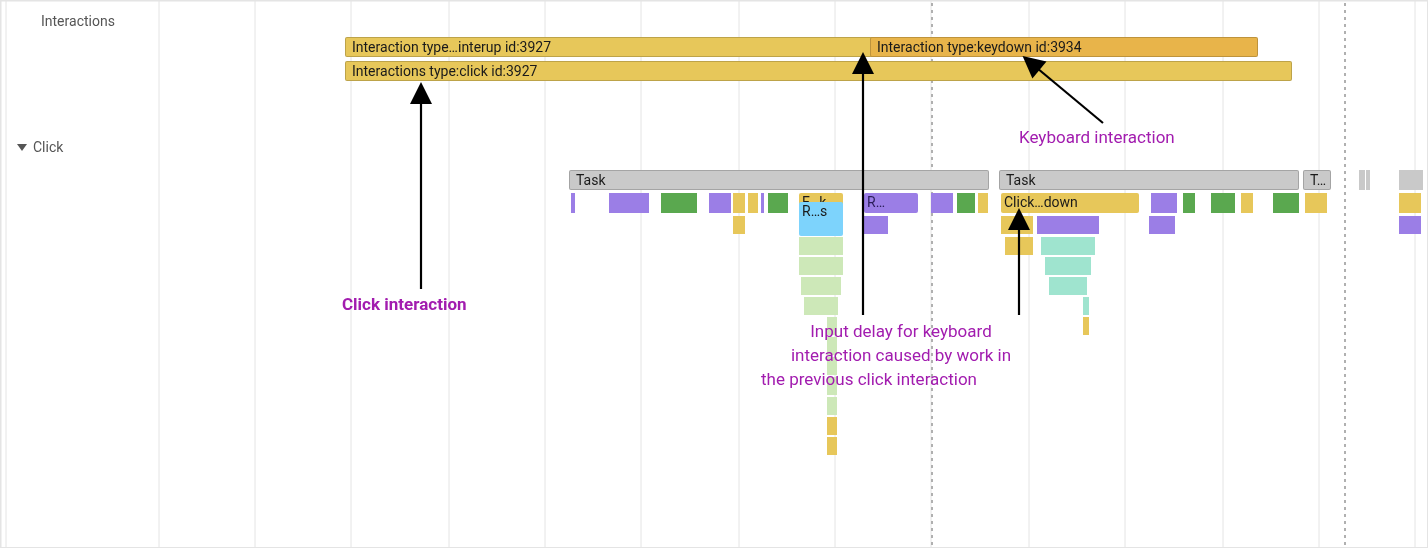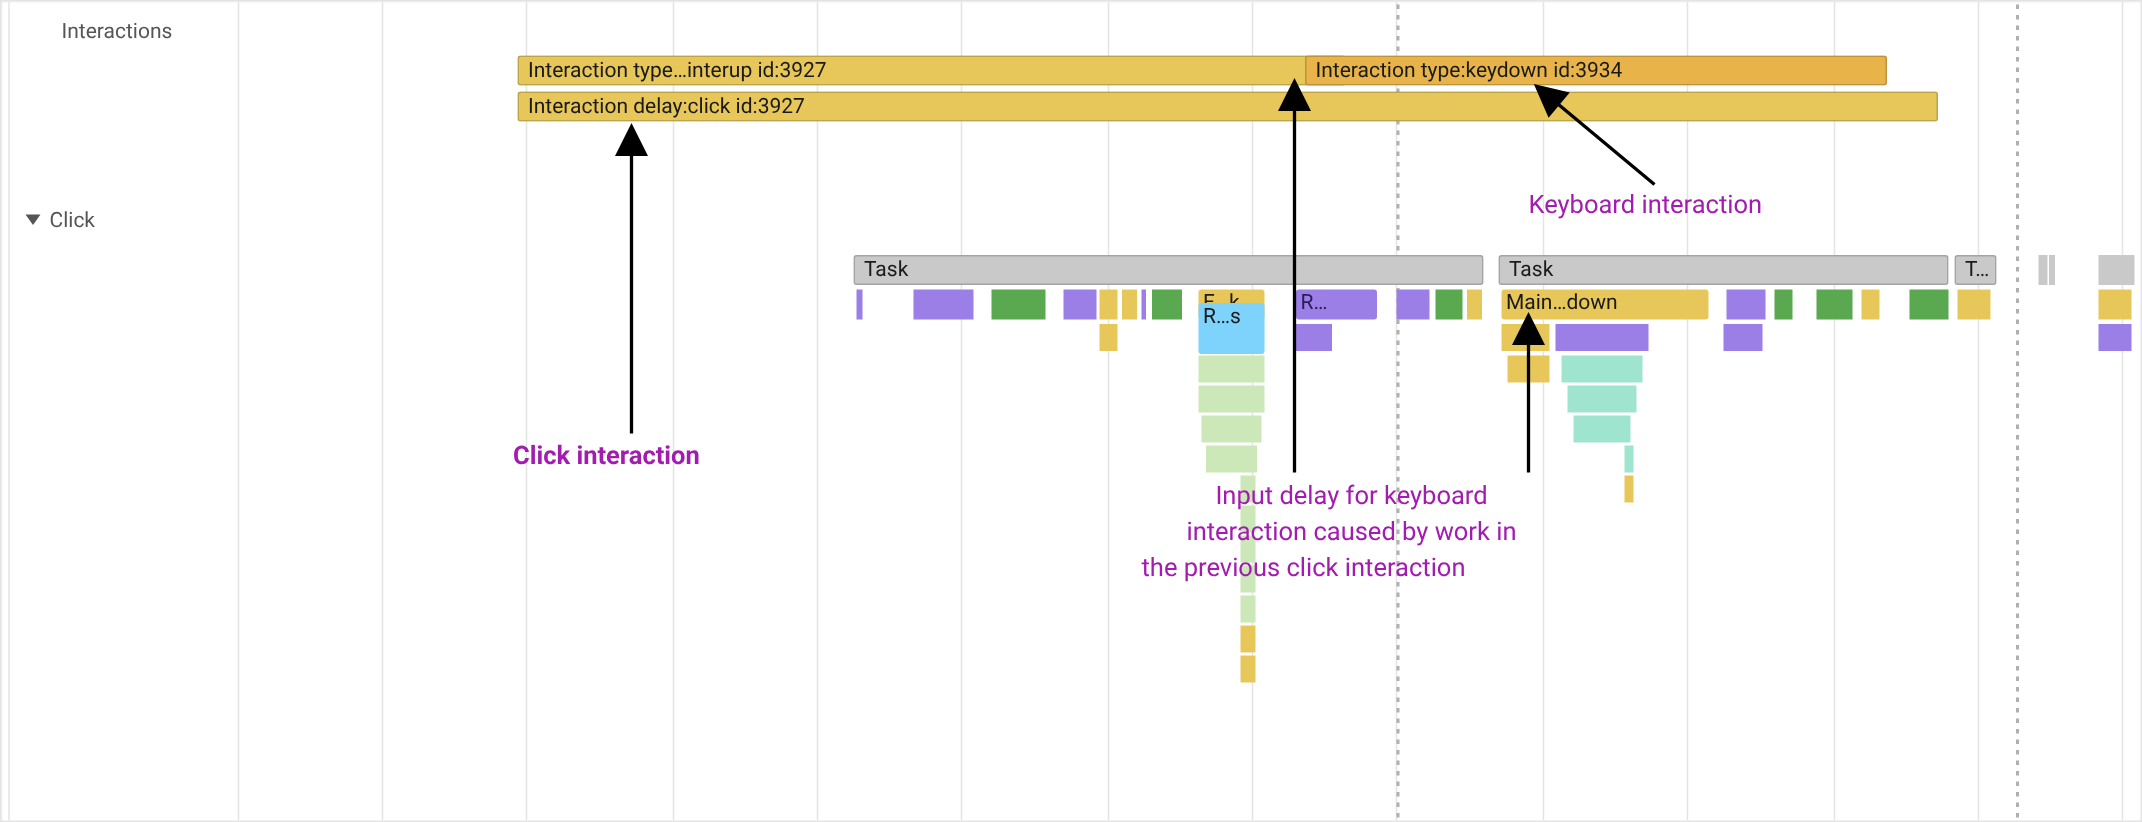--- a/index.html
+++ b/index.html
@@ -79,21 +79,21 @@
   <line class="dotted" x1="1344" y1="2" x2="1344" y2="546"></line>
 </svg>
 
 <div class="track-label" style="left:40px; top:12px;">Interactions</div>
 <div class="track-label" style="left:16px; top:138px;">
   <span class="tri"></span><span>Click</span>
 </div>
 
 <div class="bar" style="left:344px; top:36px; width:552px; background:#e7c75a;">Interaction type…interup id:3927</div>
 <div class="bar" style="left:869px; top:36px; width:388px; background:#e8b44a;">Interaction type:keydown id:3934</div>
-<div class="bar" style="left:344px; top:60px; width:947px; background:#e7c75a;">Interaction delay:click id:3927</div>
+<div class="bar" style="left:344px; top:60px; width:947px; background:#e7c75a;">Interactions type:click id:3927</div>
 
 <div class="bar" style="left:568px; top:169px; width:420px; background:#c9c9c9;">Task</div>
 <div class="bar" style="left:998px; top:169px; width:300px; background:#c9c9c9;">Task</div>
 <div class="bar" style="left:1302px; top:169px; width:28px; background:#c9c9c9;">T…</div>
 <div class="blk" style="left:1358px; top:169px; width:6px; height:20px; background:#c9c9c9;"></div>
 <div class="blk" style="left:1365px; top:169px; width:4px; height:20px; background:#c9c9c9;"></div>
 <div class="blk" style="left:1398px; top:169px; width:24px; height:20px; background:#c9c9c9;"></div>
 
 <div class="blk" style="left:570px; top:192px; width:4px; height:20px; background:#9b7ee6;"></div>
 <div class="blk" style="left:608px; top:192px; width:40px; height:20px; background:#9b7ee6;"></div>
@@ -102,21 +102,21 @@
 <div class="blk" style="left:732px; top:192px; width:12px; height:20px; background:#e7c75a;"></div>
 <div class="blk" style="left:747px; top:192px; width:10px; height:20px; background:#e7c75a;"></div>
 <div class="blk" style="left:760px; top:192px; width:3px; height:20px; background:#9b7ee6;"></div>
 <div class="blk" style="left:767px; top:192px; width:20px; height:20px; background:#5aa84f;"></div>
 <div class="bar noborder" style="left:798px; top:192px; width:44px; background:#e7c75a; padding:0 3px;">E…k</div>
 <div class="bar noborder" style="left:863px; top:192px; width:54px; background:#9b7ee6; padding:0 3px; color:#2a1d58;">R…</div>
 <div class="blk" style="left:930px; top:192px; width:22px; height:20px; background:#9b7ee6;"></div>
 <div class="blk" style="left:956px; top:192px; width:18px; height:20px; background:#5aa84f;"></div>
 <div class="blk" style="left:977px; top:192px; width:10px; height:20px; background:#e7c75a;"></div>
 
-<div class="bar noborder" style="left:1000px; top:192px; width:138px; background:#e7c75a; padding:0 3px;">Main…down</div>
+<div class="bar noborder" style="left:1000px; top:192px; width:138px; background:#e7c75a; padding:0 3px;">Click…down</div>
 <div class="blk" style="left:1150px; top:192px; width:26px; height:20px; background:#9b7ee6;"></div>
 <div class="blk" style="left:1182px; top:192px; width:12px; height:20px; background:#5aa84f;"></div>
 <div class="blk" style="left:1210px; top:192px; width:24px; height:20px; background:#5aa84f;"></div>
 <div class="blk" style="left:1240px; top:192px; width:12px; height:20px; background:#e7c75a;"></div>
 <div class="blk" style="left:1272px; top:192px; width:26px; height:20px; background:#5aa84f;"></div>
 <div class="blk" style="left:1304px; top:192px; width:22px; height:20px; background:#e7c75a;"></div>
 <div class="blk" style="left:1398px; top:192px; width:22px; height:20px; background:#e7c75a;"></div>
 
 <div class="blk" style="left:732px; top:215px; width:12px; height:18px; background:#e7c75a;"></div>
 <div class="bar noborder" style="left:798px; top:201px; width:44px; height:34px; background:#7dd3fc; padding:0 3px;">R…s</div>

